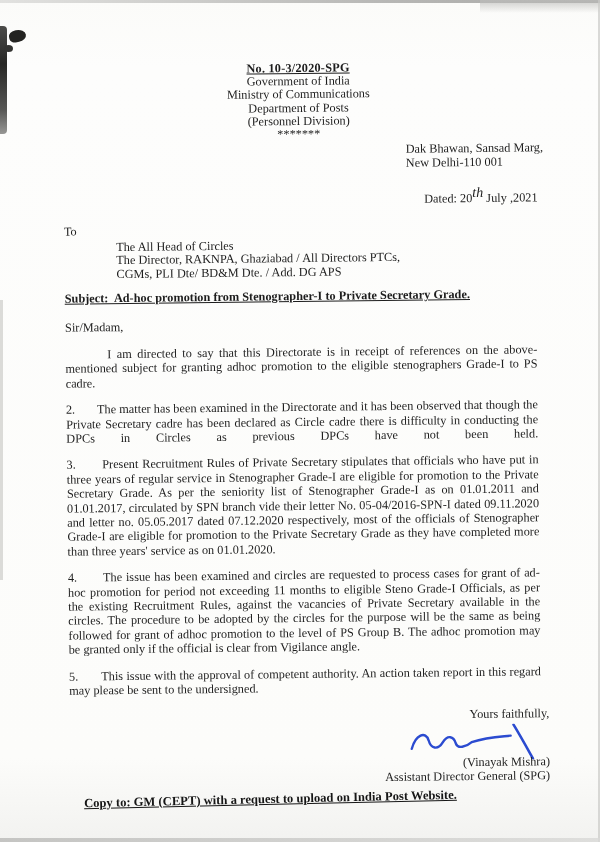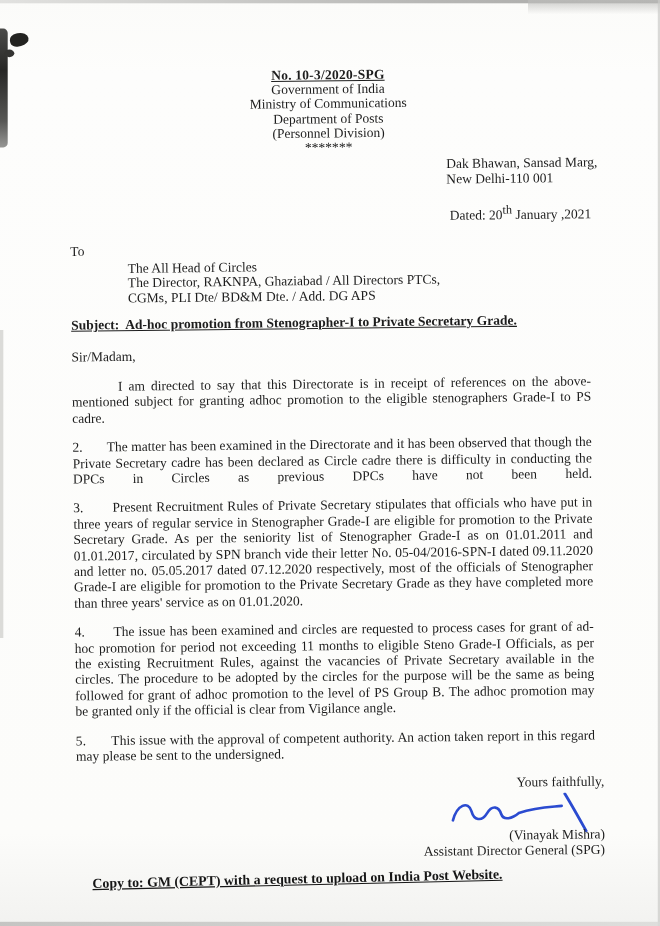--- a/index.html
+++ b/index.html
@@ -31,21 +31,21 @@
 
   
   .content { position:absolute; left:62px; top:62px; width:472px;
     transform:rotate(-0.65deg); transform-origin:50% 0; line-height:1.18; }
 
   .center-head { text-align:center; line-height:13.2px; }
   .ref { font-weight:bold; text-decoration:underline; letter-spacing:.2px; }
 
   .addr { width:fit-content; margin:3px -8px 0 auto; line-height:13.6px; }
   .dateline { width:fit-content; margin:16px -2px 0 auto; }
-  .dateline sup { font-size:11px; }
+  .dateline sup { font-size:14px;font-style:italic; }
 
   .to { margin-top:14px; }
   .recipients { margin-left:52px; margin-top:2px; line-height:13.8px; }
 
   .subject { margin-top:9px; font-weight:bold; text-decoration:underline; }
   .salutation { margin-top:15px; }
 
   p.para { margin-top:12px; text-align:justify; line-height:14.4px; }
   p.first { text-indent:42px; }
   p.stretch-last { text-align-last:justify; }
@@ -79,21 +79,21 @@
       <div>Department of Posts</div>
       <div>(Personnel Division)</div>
       <div>*******</div>
     </div>
 
     <div class="addr">
       <div>Dak Bhawan, Sansad Marg,</div>
       <div>New Delhi-110 001</div>
     </div>
 
-    <div class="dateline"><span>Dated: 20</span><sup>th</sup><span> January ,2021</span></div>
+    <div class="dateline"><span>Dated: 20</span><sup>th</sup><span> July ,2021</span></div>
 
     <div class="to">To</div>
 
     <div class="recipients">
       <div>The All Head of Circles</div>
       <div>The Director, RAKNPA, Ghaziabad / All Directors PTCs,</div>
       <div>CGMs, PLI Dte/ BD&amp;M Dte. / Add. DG APS</div>
     </div>
 
     <div class="subject">Subject:&nbsp; Ad-hoc promotion from Stenographer-I to Private Secretary Grade.</div>

